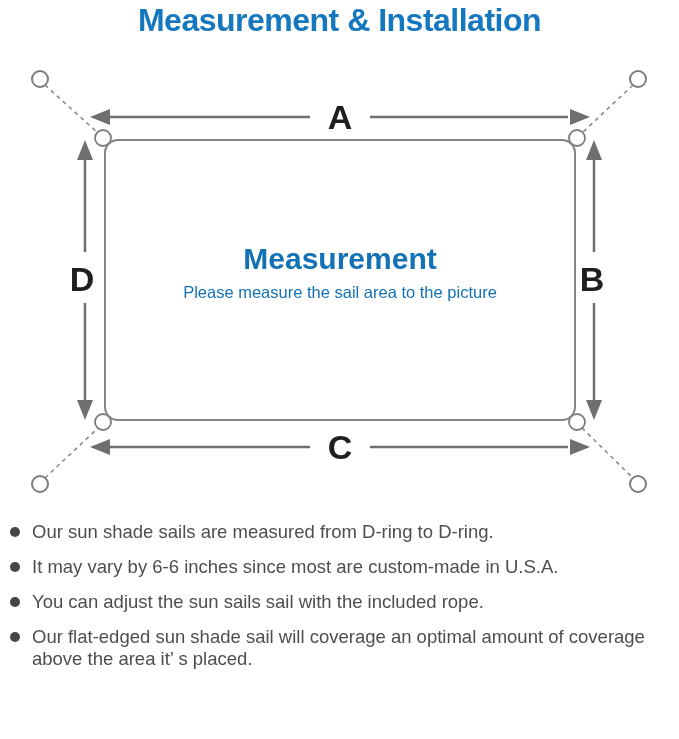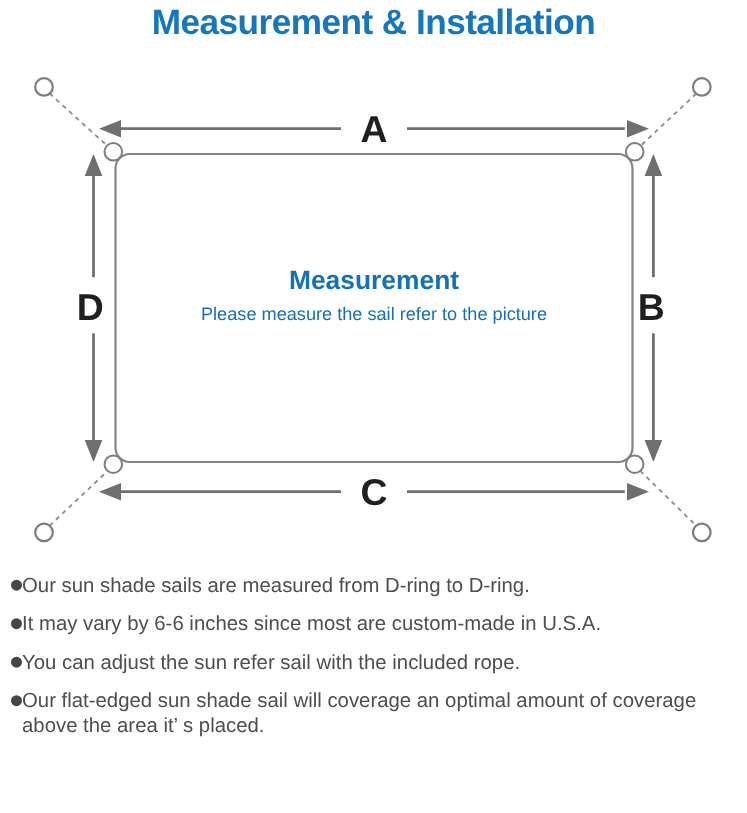--- a/index.html
+++ b/index.html
@@ -28,40 +28,40 @@
   }
   .center-overlay {
     position: absolute;
     left: 105px;
     top: 242px;
     width: 470px;
     text-align: center;
   }
   .center-title {
     margin: 0;
-    font-size: 24px;
+    font-size: 30px;
     font-weight: bold;
     color: #1371b5;
   }
   .center-subtitle {
     margin: 7px 0 0 0;
     font-size: 16.5px;
     color: #1371b5;
   }
   .notes {
     position: absolute;
     top: 521px;
     left: 0; right: 0;
     margin: 0;
     padding: 0 8px 0 10px;
     list-style: none;
   }
   .note-item {
     display: flex;
-    gap: 0;
+    gap: 12px;
     margin-bottom: 13px;
     font-size: 18.5px;
     line-height: 22px;
     color: #4e4e4e;
   }
   .bullet-dot {
     flex: none;
     width: 10px;
     height: 10px;
     margin-top: 6px;
@@ -136,35 +136,35 @@
     </g>
 
     <text class="svg-label" x="340" y="129" text-anchor="middle">A</text>
     <text class="svg-label" x="592" y="291" text-anchor="middle">B</text>
     <text class="svg-label" x="340" y="459" text-anchor="middle">C</text>
     <text class="svg-label" x="82" y="291" text-anchor="middle">D</text>
   </svg>
 
   <div class="center-overlay">
     <h2 class="center-title">Measurement</h2>
-    <p class="center-subtitle">Please measure the sail refer to the picture</p>
+    <p class="center-subtitle">Please measure the sail area to the picture</p>
   </div>
 
   <ul class="notes">
     <li class="note-item">
       <span class="bullet-dot"></span>
       <span>Our sun shade sails are measured from D-ring to D-ring.</span>
     </li>
     <li class="note-item">
       <span class="bullet-dot"></span>
       <span>It may vary by 6-6 inches since most are custom-made in U.S.A.</span>
     </li>
     <li class="note-item">
       <span class="bullet-dot"></span>
-      <span>You can adjust the sun refer sail with the included rope.</span>
+      <span>You can adjust the sun sails sail with the included rope.</span>
     </li>
     <li class="note-item">
       <span class="bullet-dot"></span>
       <span>Our flat-edged sun shade sail will coverage an optimal amount of coverage above the area it’ s placed.</span>
     </li>
   </ul>
 
 </div>
 
 </body></html>

